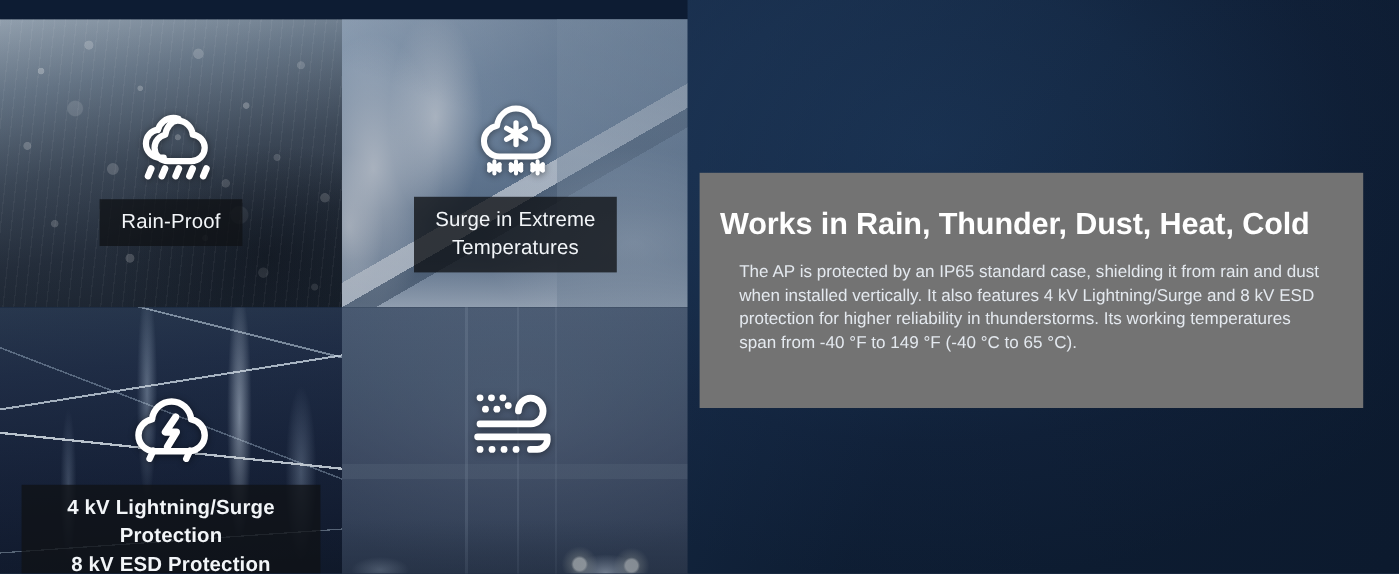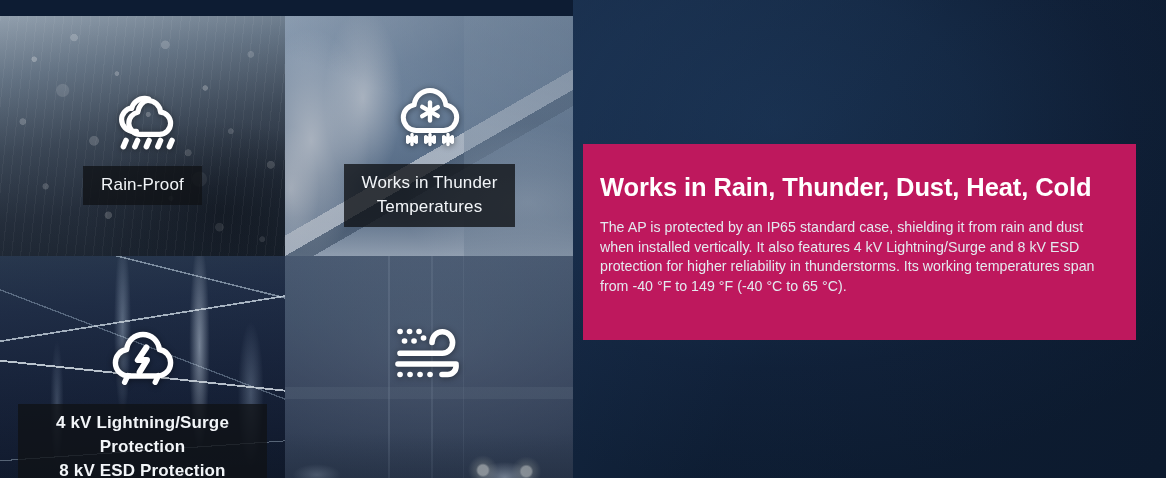--- a/index.html
+++ b/index.html
@@ -231,36 +231,36 @@
   .tile-3 .caption { margin-top: 14px; align-self: stretch; margin-left: 18px; margin-right: 18px; font-weight: bold; }
   .tile-4 .caption { margin-top: 16px; }
 
   
   .text-card {
     position: absolute;
     left: 583px;
     top: 144px;
     width: 553px;
     height: 196px;
-    background: #be185d;
+    background: #737373;
     box-sizing: border-box;
     padding: 28px 34px 0 17px;
   }
   .card-inner { padding-left: 0; }
 
   .card-title {
     margin: 0;
     color: #ffffff;
     font-size: 25.5px;
     font-weight: bold;
     line-height: 30px;
     letter-spacing: -0.1px;
   }
   .card-body {
-    margin: 16px 0 0 0;
+    margin: 16px 0 0 16px;
     color: #e4e9ef;
     font-size: 14.2px;
     line-height: 19.6px;
     letter-spacing: 0.02px;
     max-width: 505px;
   }
 </style>
 </head>
 <body>
 
@@ -314,21 +314,21 @@
               <path d="M35.7 55l8.6 5"></path>
           </g>
           <g stroke-width="3.4">
             <path d="M58 52.5v10"></path>
               <path d="M53.7 55v5"></path>
               <path d="M62.3 55v5"></path>
             <path d="M53.7 60l8.6-5"></path>
               <path d="M53.7 55l8.6 5"></path>
           </g>
         </svg>
-        <div class="caption">Works in Thunder
+        <div class="caption">Surge in Extreme
 Temperatures</div>
       </div>
     </div>
 
     <div class="tile tile-3">
       <div class="tile-art art-lightning"></div>
       <div class="tile-tint tint-lightning"></div>
       <div class="tile-content">
         <svg class="tile-icon" width="80" height="62" viewBox="0 0 80 62" fill="none" stroke="#ffffff" stroke-width="5.4" stroke-linecap="round" stroke-linejoin="round">
           <path d="M40 6.5c8.5 0 15.5 6.6 16.3 15 6.4 1 11.3 6.5 11.3 13.2 0 7.4-6 13.3-13.4 13.3H25.8c-7.4 0-13.4-5.9-13.4-13.3 0-6.7 4.9-12.2 11.3-13.2C24.5 13.1 31.5 6.5 40 6.5z"></path>

